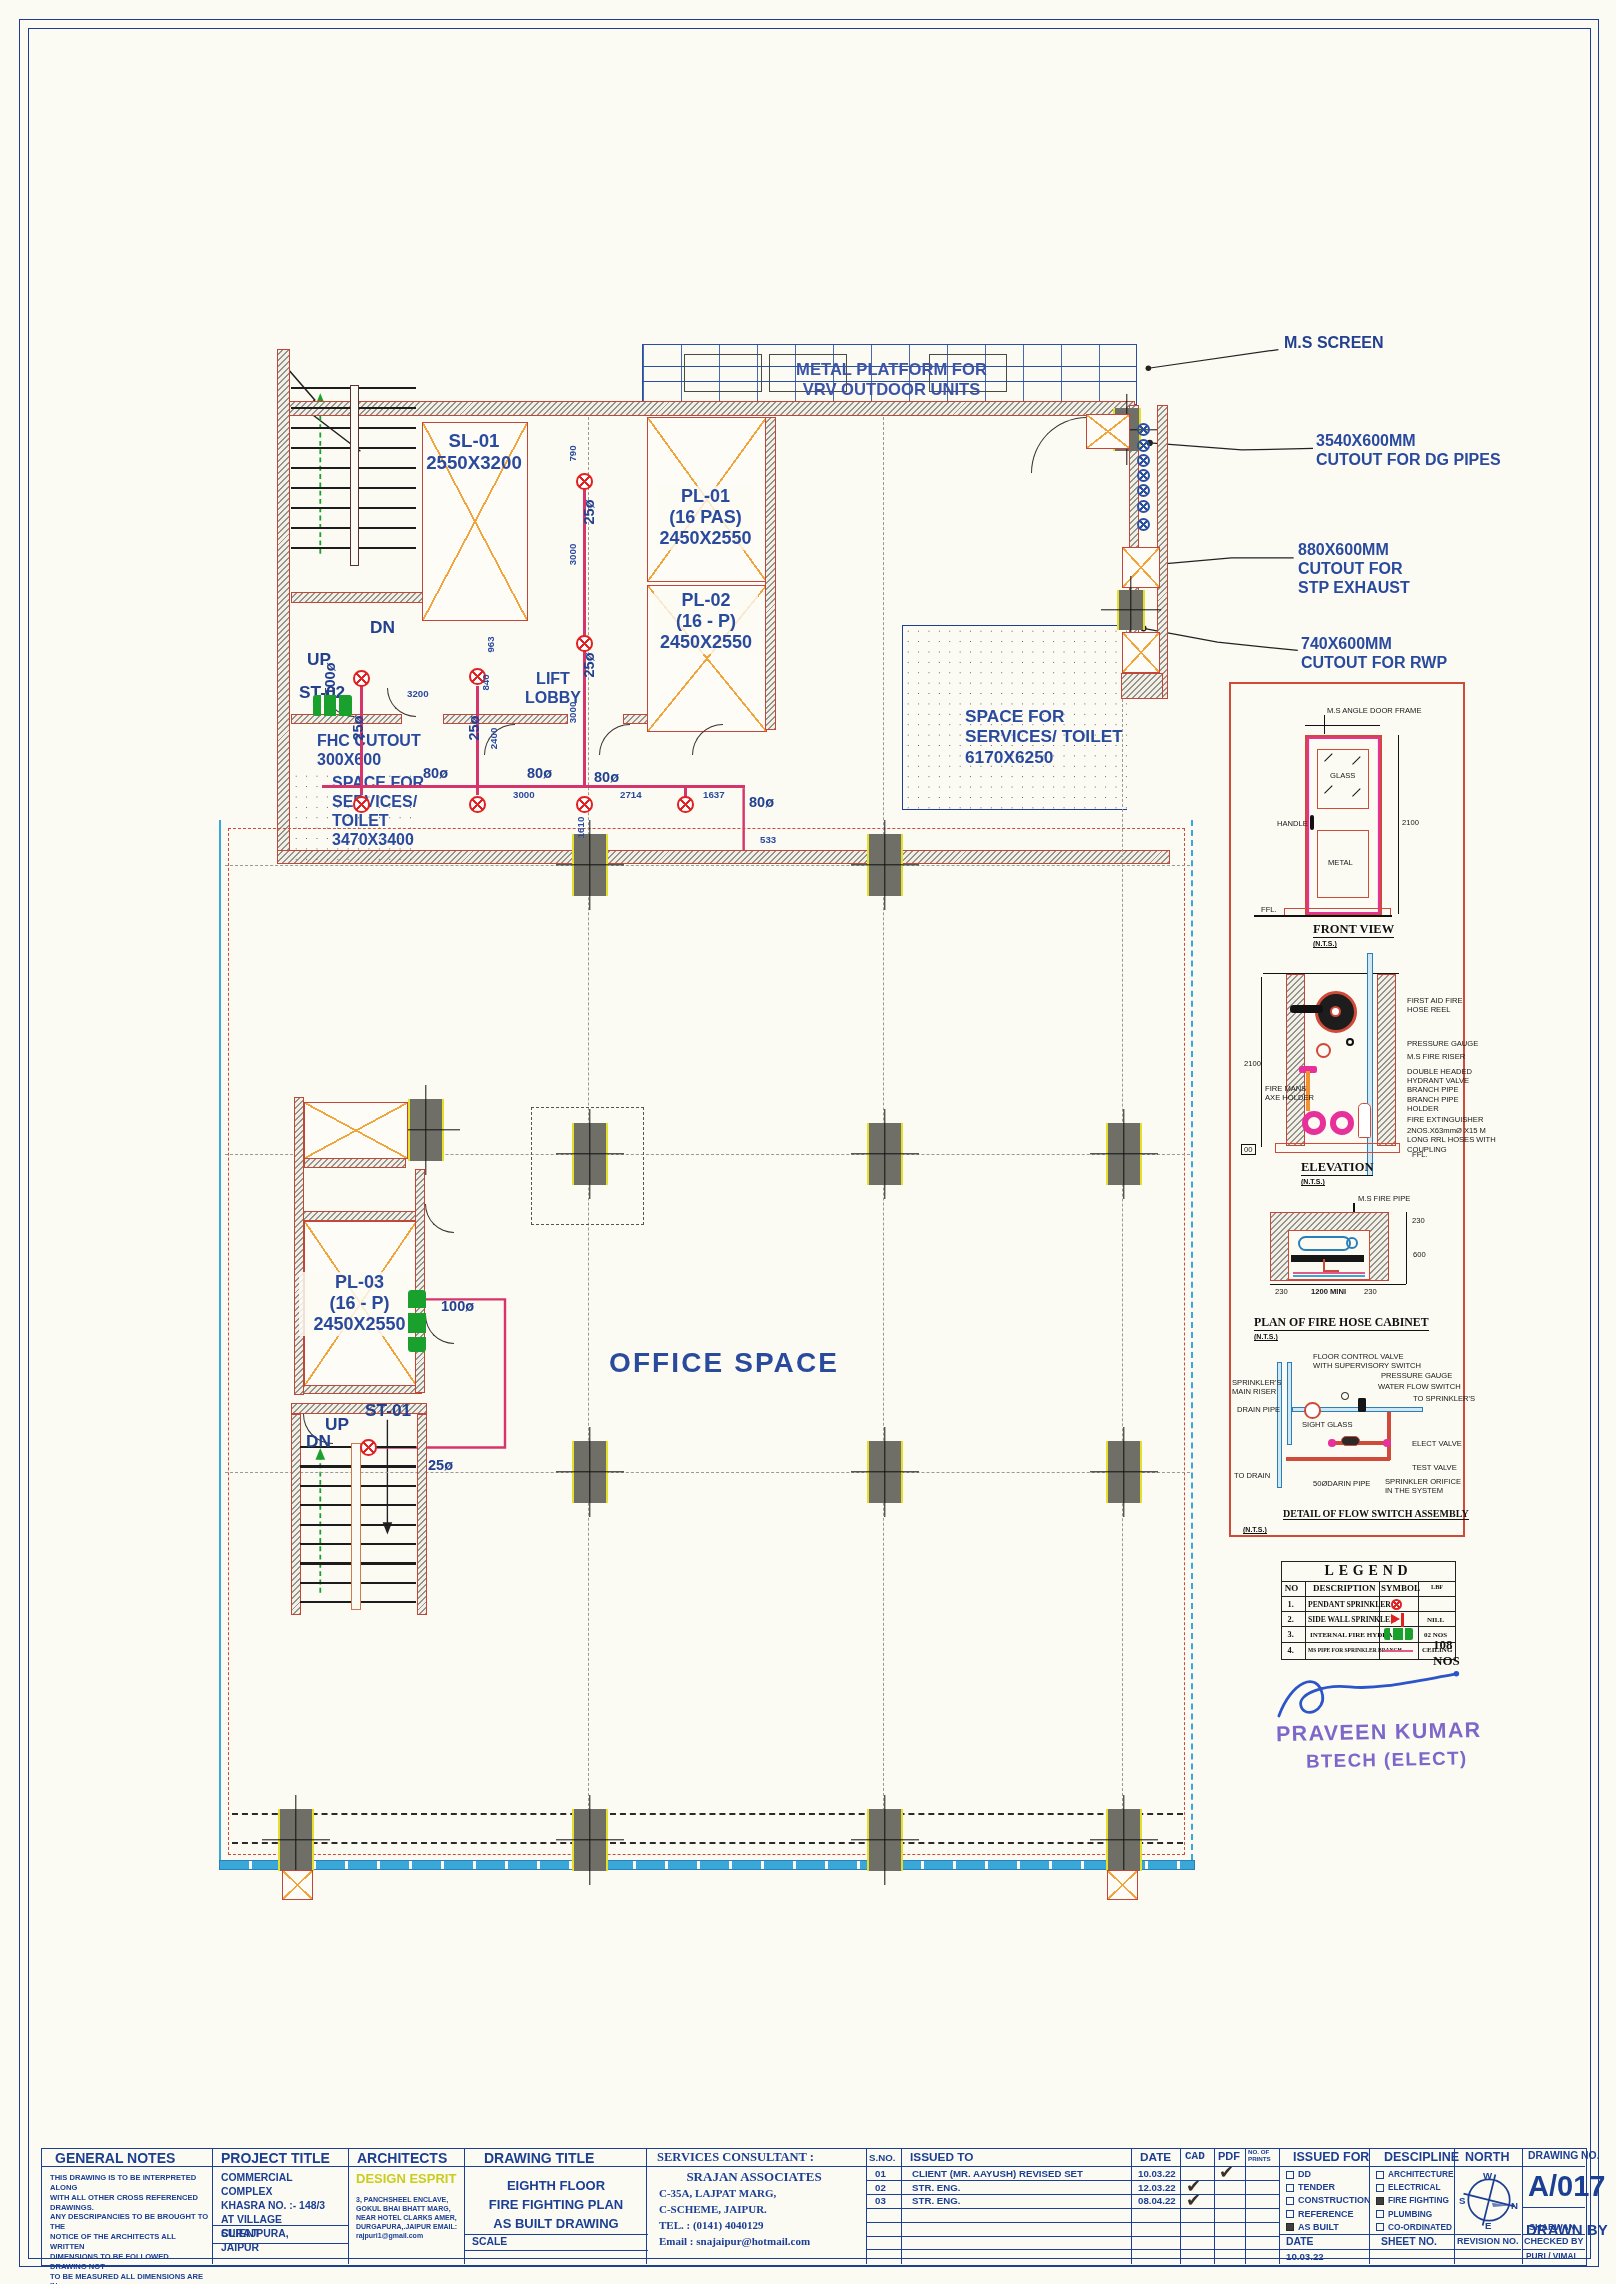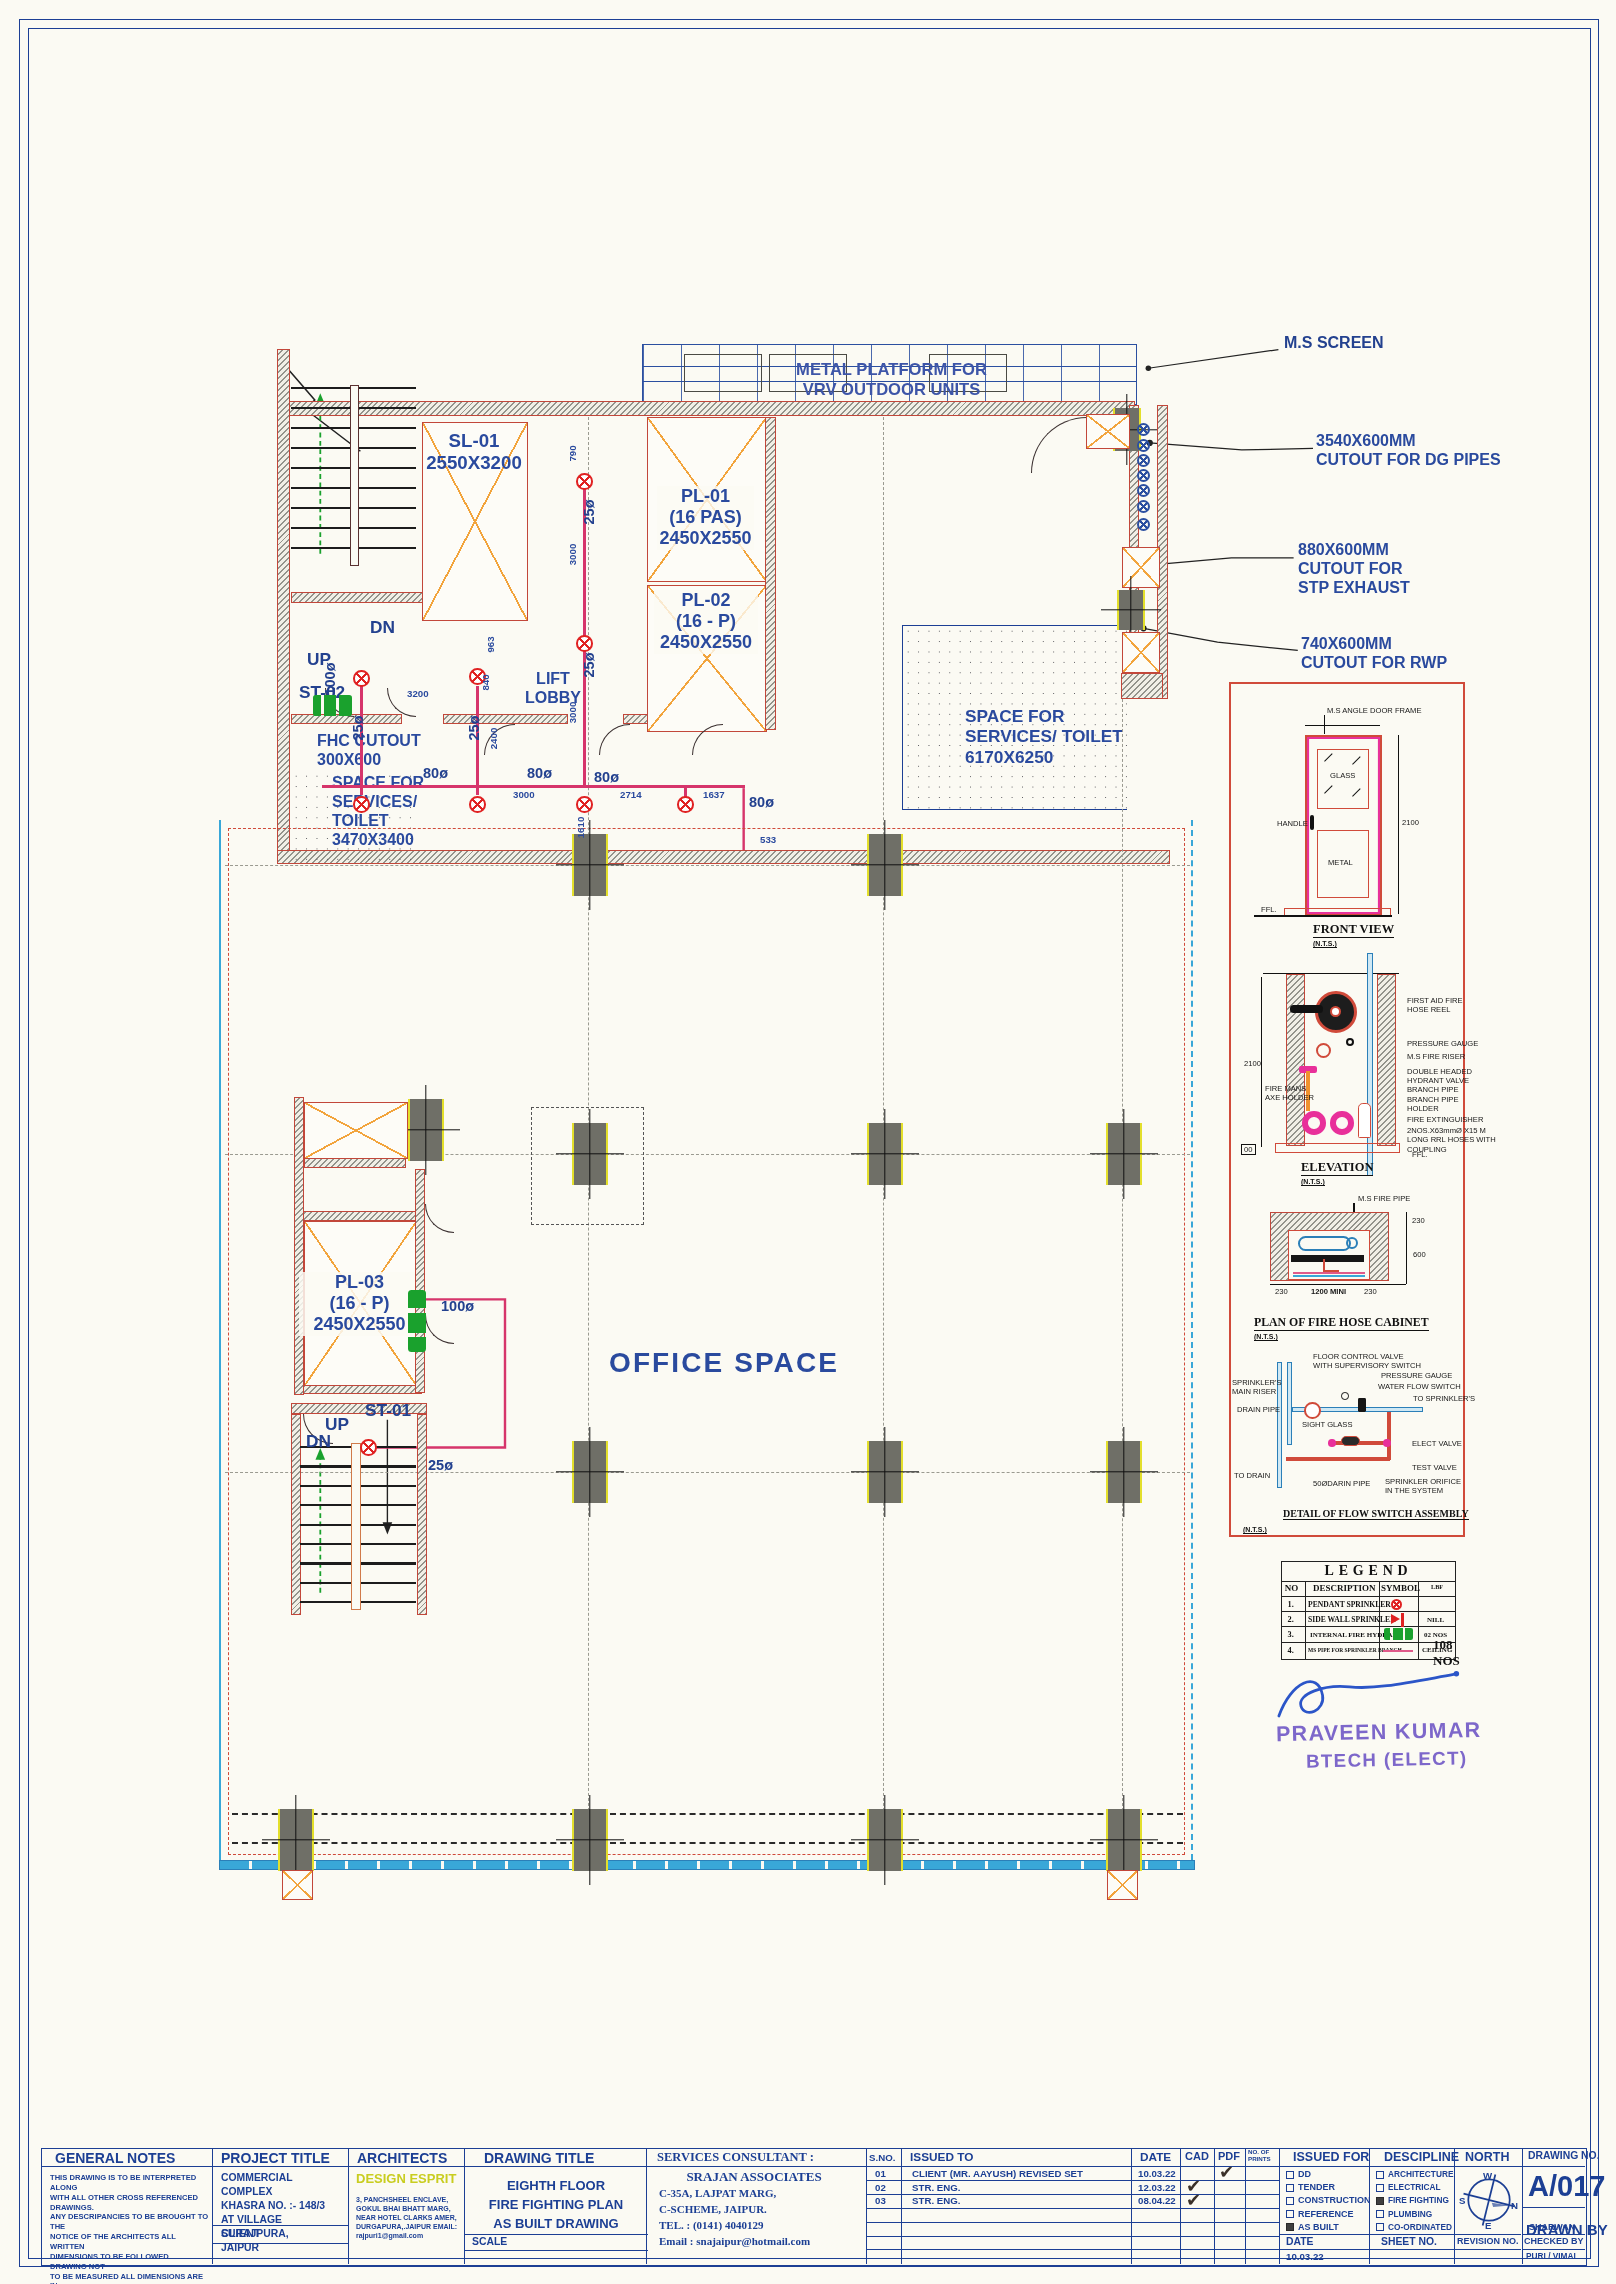--- a/index.html
+++ b/index.html
@@ -471,21 +471,21 @@
   <div class="abs serif" style="left:657px;top:2150px;font-size:12.5px;font-weight:700;color:#1c3f94;white-space:nowrap;">SERVICES CONSULTANT :</div>
   <div class="abs serif ctr" style="left:650px;top:2169px;width:208px;font-size:13px;font-weight:700;color:#1c3f94;">SRAJAN ASSOCIATES</div>
   <div class="abs serif" style="left:659px;top:2186px;font-size:11px;font-weight:700;color:#1c3f94;white-space:pre-line;line-height:1.45;">C-35A, LAJPAT MARG,
 C-SCHEME, JAIPUR.
 TEL.   : (0141) 4040129
 Email  : snajaipur@hotmail.com</div>
 
   <div class="abs cell" style="left:869px;top:2152px;font-size:9.7px;">S.NO.</div>
   <div class="abs cell" style="left:910px;top:2150px;font-size:11.8px;">ISSUED  TO</div>
   <div class="abs cell" style="left:1140px;top:2150px;font-size:11.8px;">DATE</div>
-  <div class="abs cell" style="left:1185px;top:2150px;font-size:11px;">CAD</div>
+  <div class="abs cell" style="left:1185px;top:2150px;font-size:11px;font-family:Liberation Mono, monospace;">CAD</div>
   <div class="abs cell" style="left:1218px;top:2150px;font-size:11px;">PDF</div>
   <div class="abs cell" style="left:1248px;top:2149px;font-size:6.2px;white-space:pre-line;line-height:1.1;">NO. OF
 PRINTS</div>
   <div class="abs tbline" style="left:866px;top:2180px;width:414px;height:1px;"></div>
   <div class="abs tbline" style="left:866px;top:2194px;width:414px;height:1px;"></div>
   <div class="abs tbline" style="left:866px;top:2208px;width:414px;height:1px;"></div>
   <div class="abs tbline" style="left:866px;top:2222px;width:414px;height:1px;"></div>
   <div class="abs tbline" style="left:866px;top:2236px;width:414px;height:1px;"></div>
   <div class="abs tbline" style="left:866px;top:2249px;width:414px;height:1px;"></div>
   <div class="abs cell" style="left:875px;top:2168px;font-size:9.7px;">01</div>

